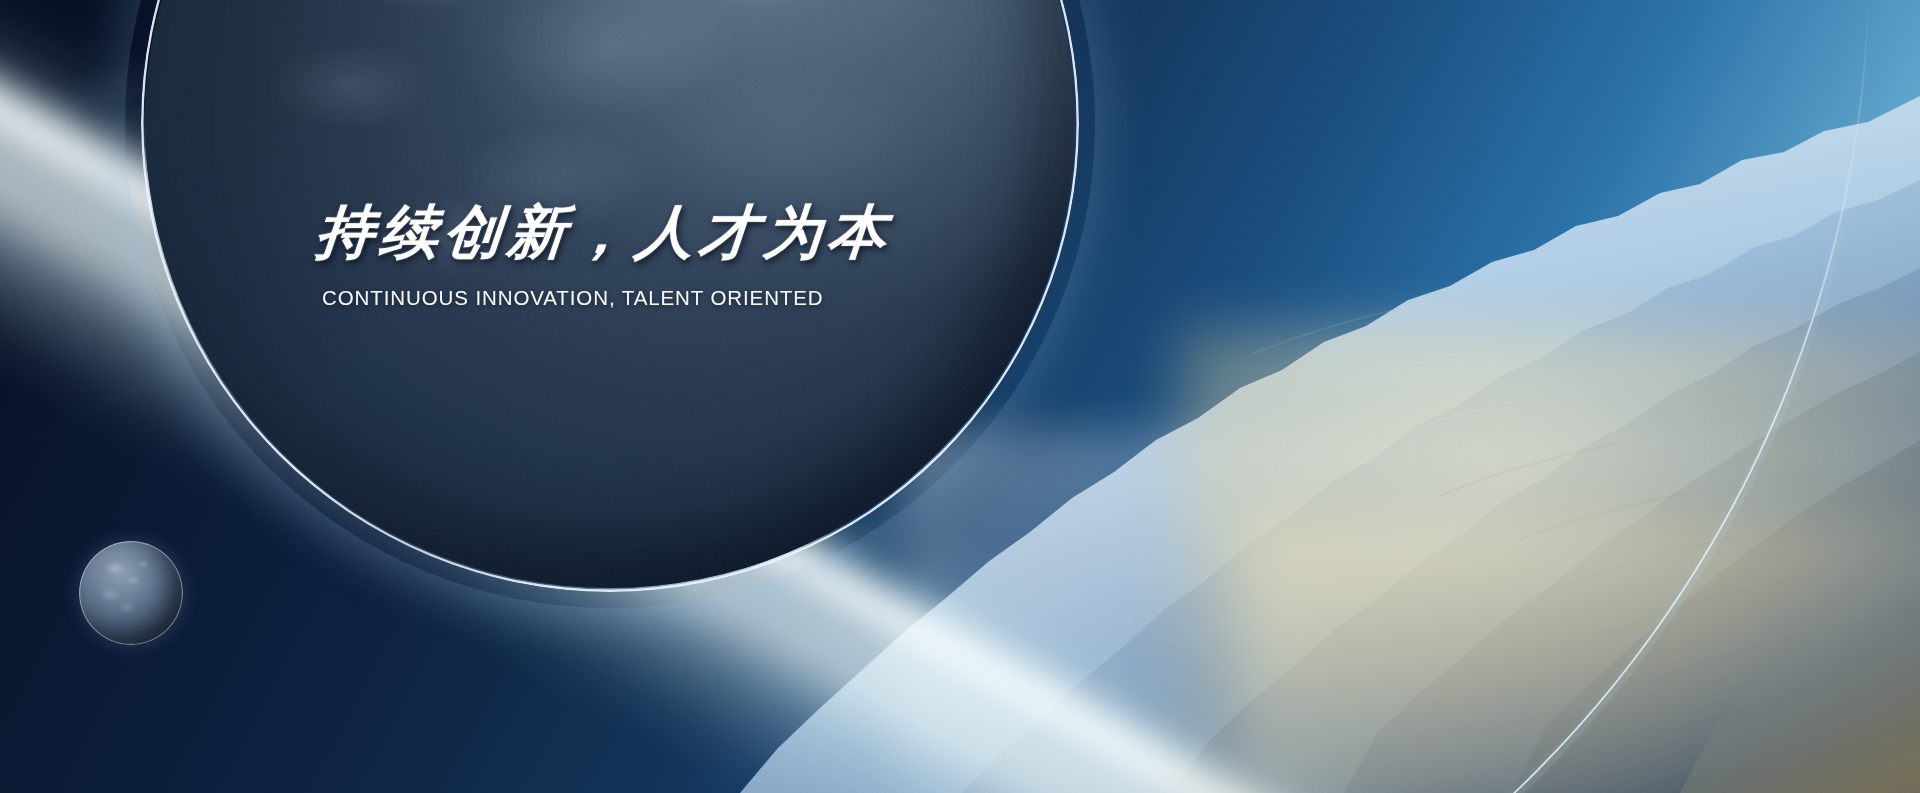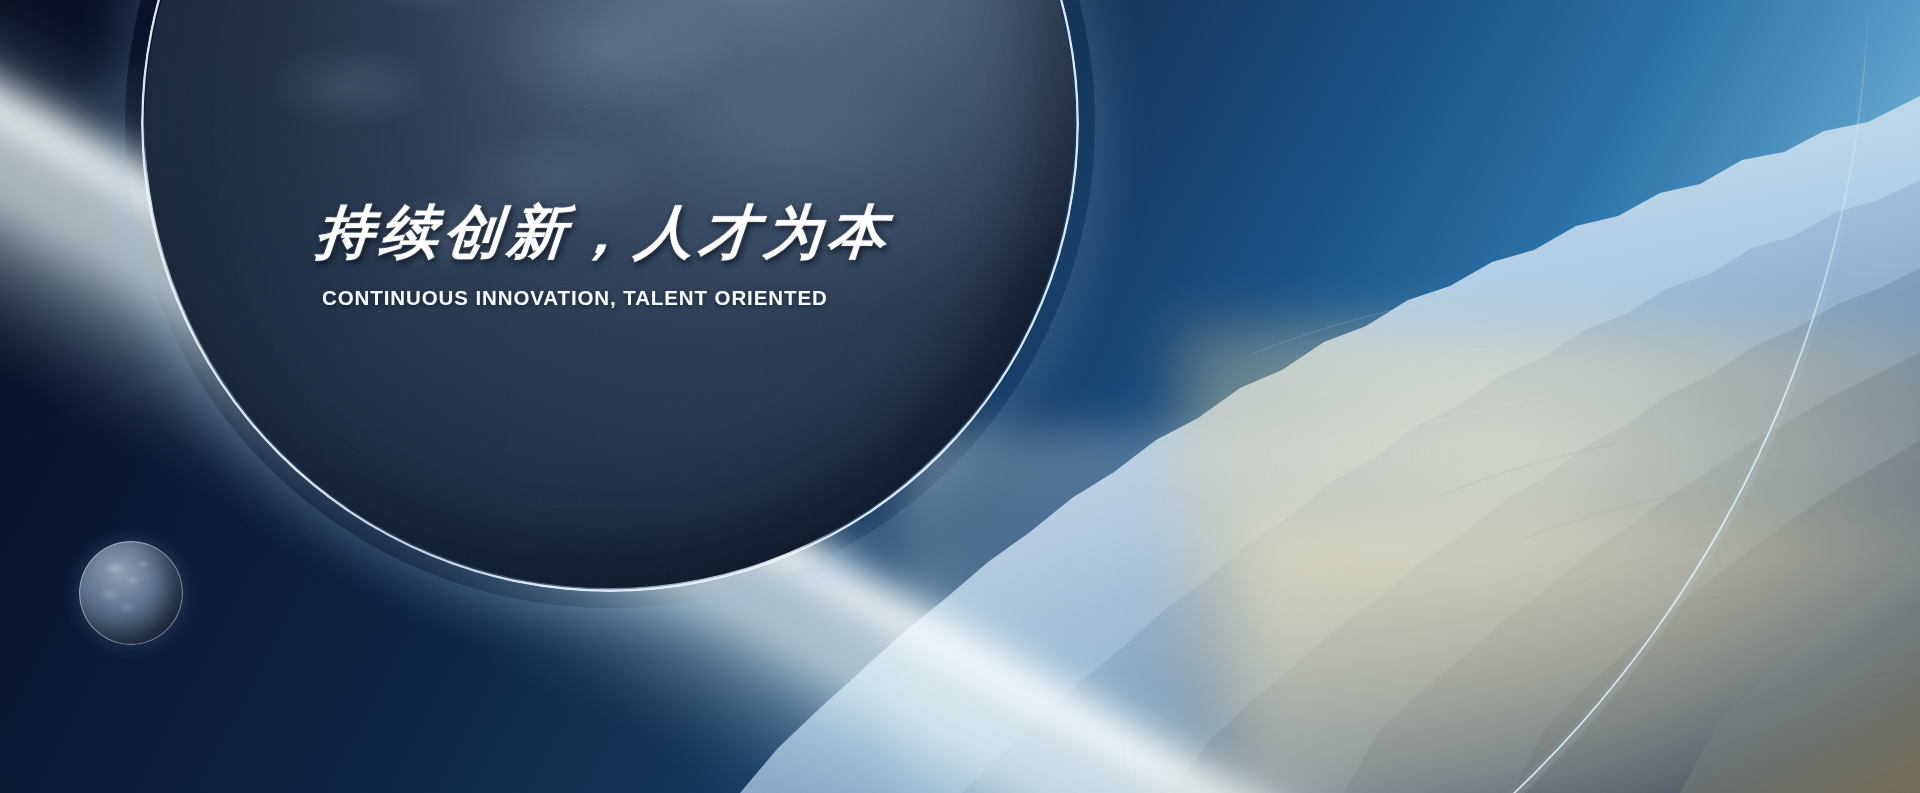--- a/index.html
+++ b/index.html
@@ -240,21 +240,21 @@
       0 0 2px rgba(255,255,255,0.55),
       2px 3px 7px rgba(4,12,28,0.80),
       0 1px 3px rgba(6,16,34,0.70);
     transform:skewX(-5deg);
   }
   .subline{
     margin:20px 0 0 6px;
     color:#f3f8fc;
     font-family:"Liberation Sans", sans-serif;
     font-size:20.5px;
-    font-weight:700;
+    font-weight:400;
     letter-spacing:0.9px;
     white-space:nowrap;
     text-shadow:0 1px 4px rgba(6,18,38,0.72), 0 0 1px rgba(255,255,255,0.35);
   }
 
   
   .vignette{
     position:absolute; inset:0;
     background:radial-gradient(140% 130% at 50% 45%, rgba(0,0,0,0) 52%, rgba(0,0,0,0.26) 100%);
     pointer-events:none;

